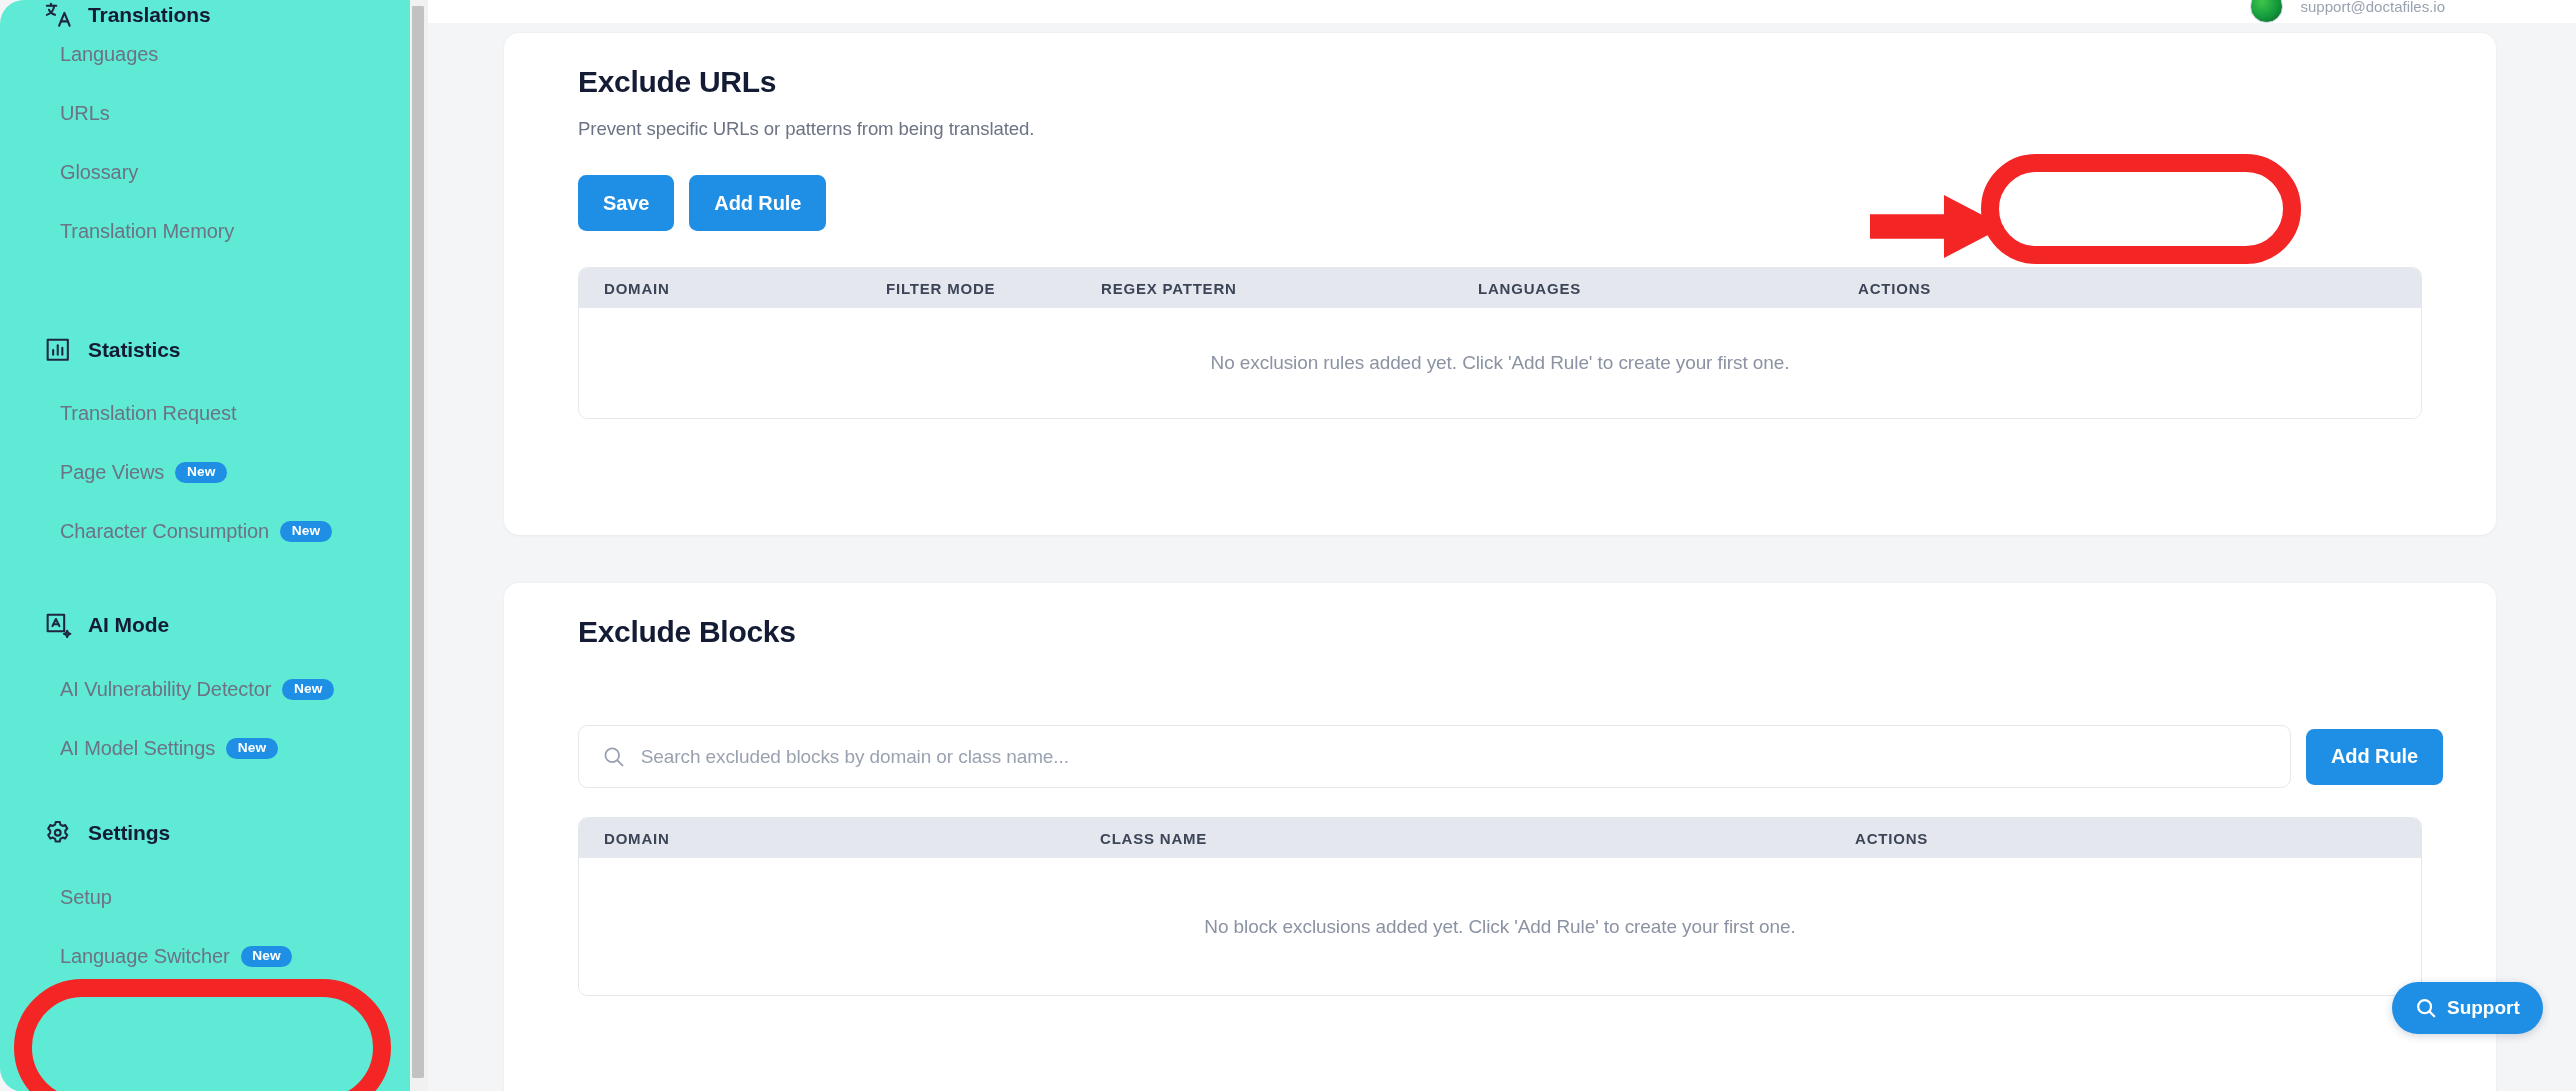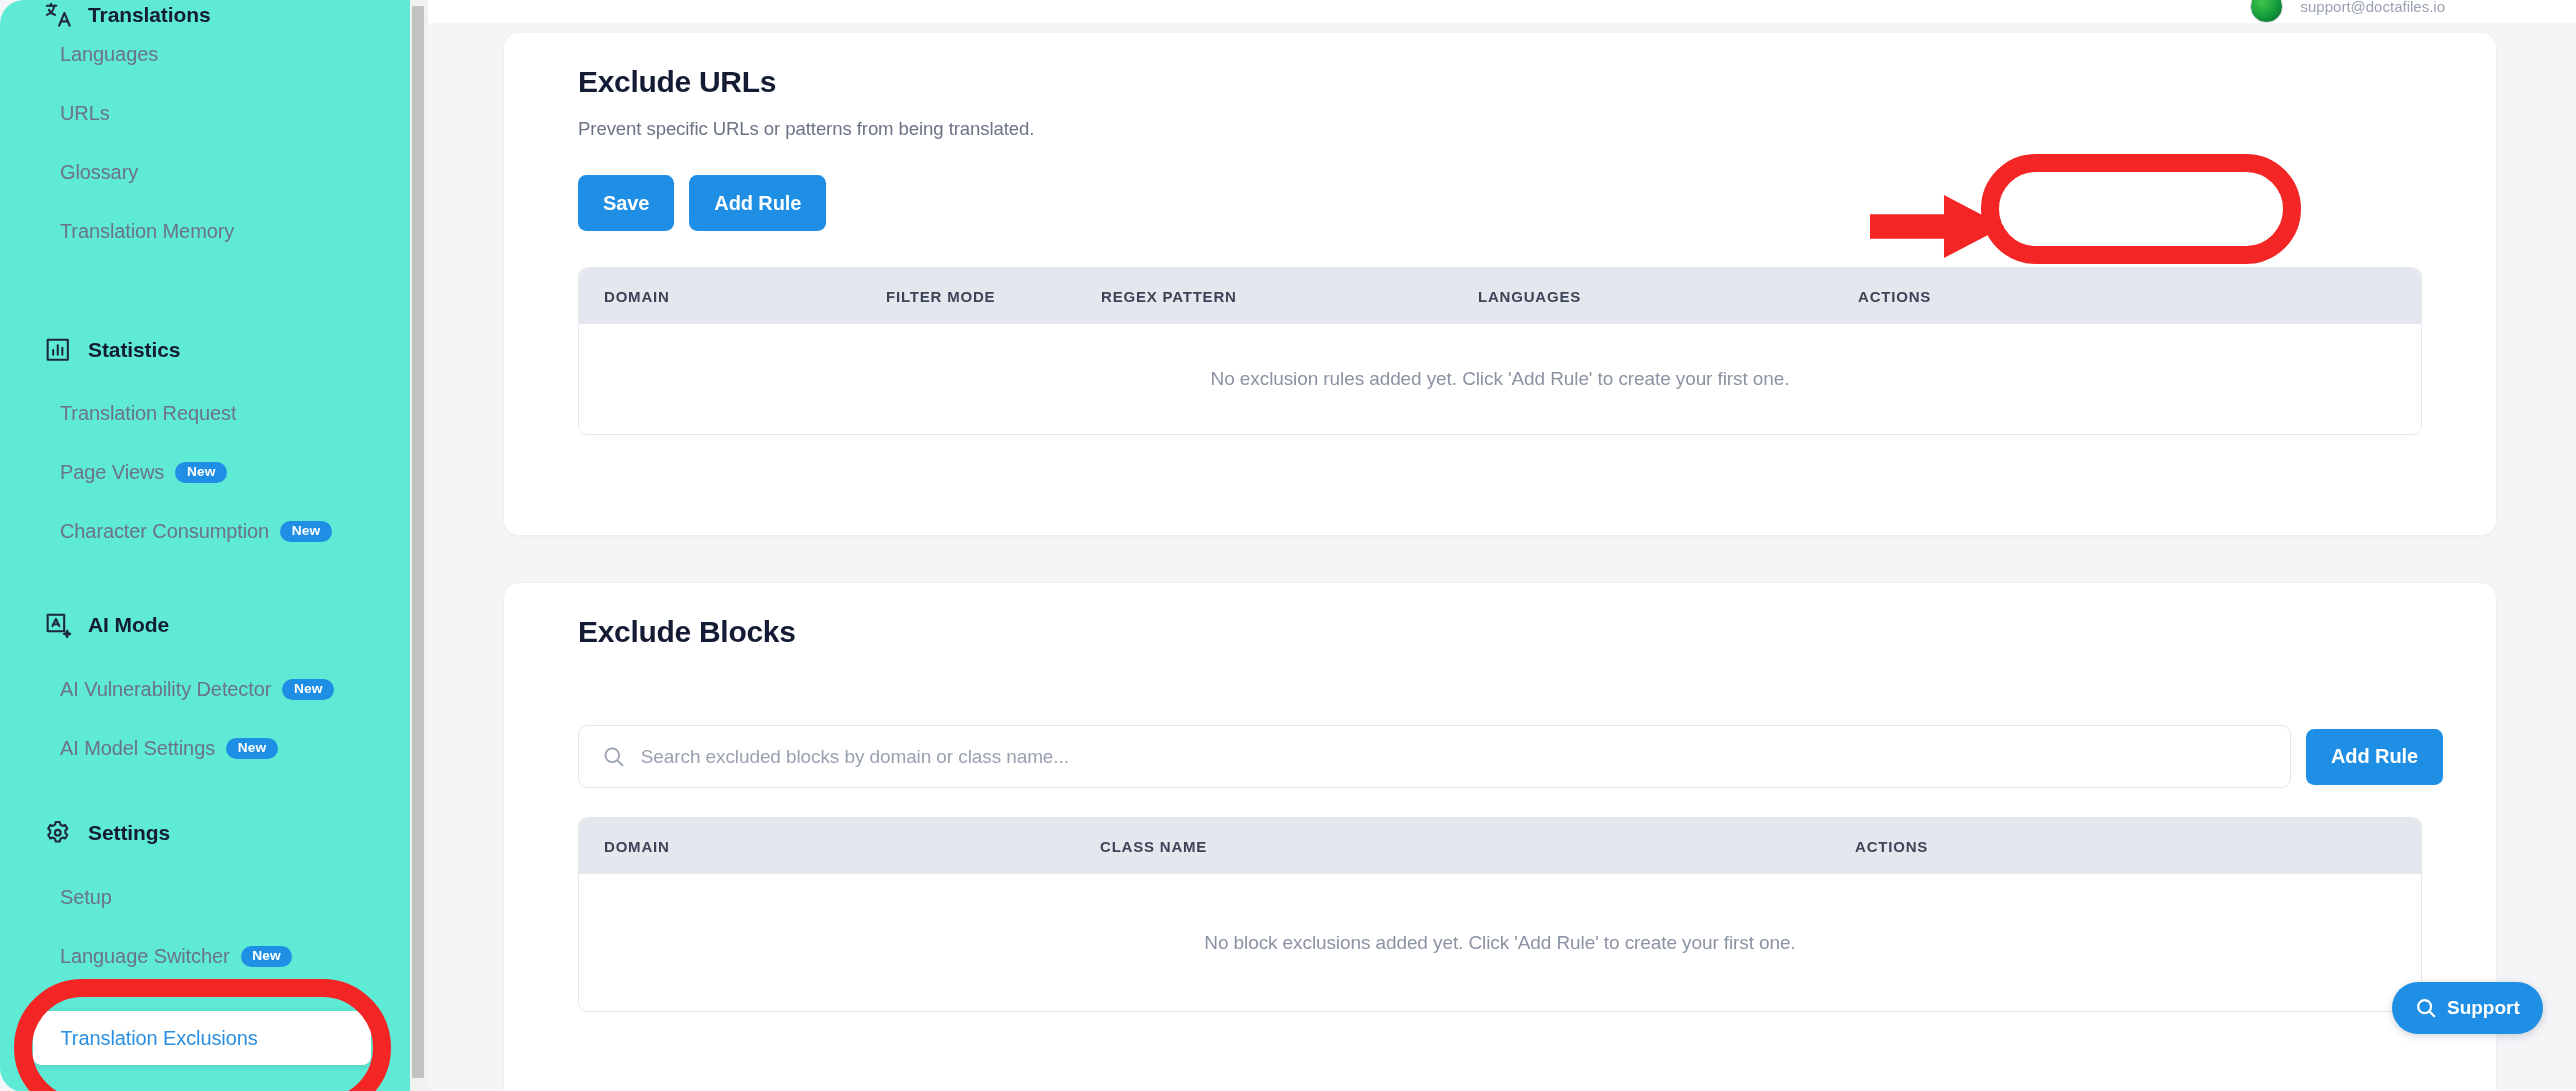--- a/index.html
+++ b/index.html
@@ -217,21 +217,21 @@
   .table {
     position: absolute;
     left: 74px;
     width: 1844px;
     border: 1.1px solid #e4e7ec;
     border-radius: 9.6px;
     overflow: hidden;
     background: #ffffff;
   }
   .thead {
-    height: 56px;
+    height: 40px;
     background: #e4e7ed;
     position: relative;
   }
   .th {
     position: absolute;
     top: 50%;
     transform: translateY(-50%);
     font-size: 15px;
     font-weight: bold;
     color: #3c4458;
@@ -372,23 +372,20 @@
         </span>
         <span class="sb-group-title">Settings</span>
       </div>
       <div class="sb-item" style="top: 879px;">
         <span class="sb-item-label">Setup</span>
       </div>
       <div class="sb-item" style="top: 938px;">
         <span class="sb-item-label">Language Switcher</span>
         <span class="badge-new">New</span>
       </div>
-      <div class="sb-item-active" style="top: 1011px;">
-        <span class="sb-item-label">Translation Exclusions</span>
-      </div>
     </nav>
   <div class="sb-scrollbar-track"></div>
   <div class="sb-scrollbar-thumb"></div>
 
   <main class="main">
 
     <div class="topbar">
       <div class="avatar"></div>
       <span class="topbar-email">support@doctafiles.io</span>
     </div>

